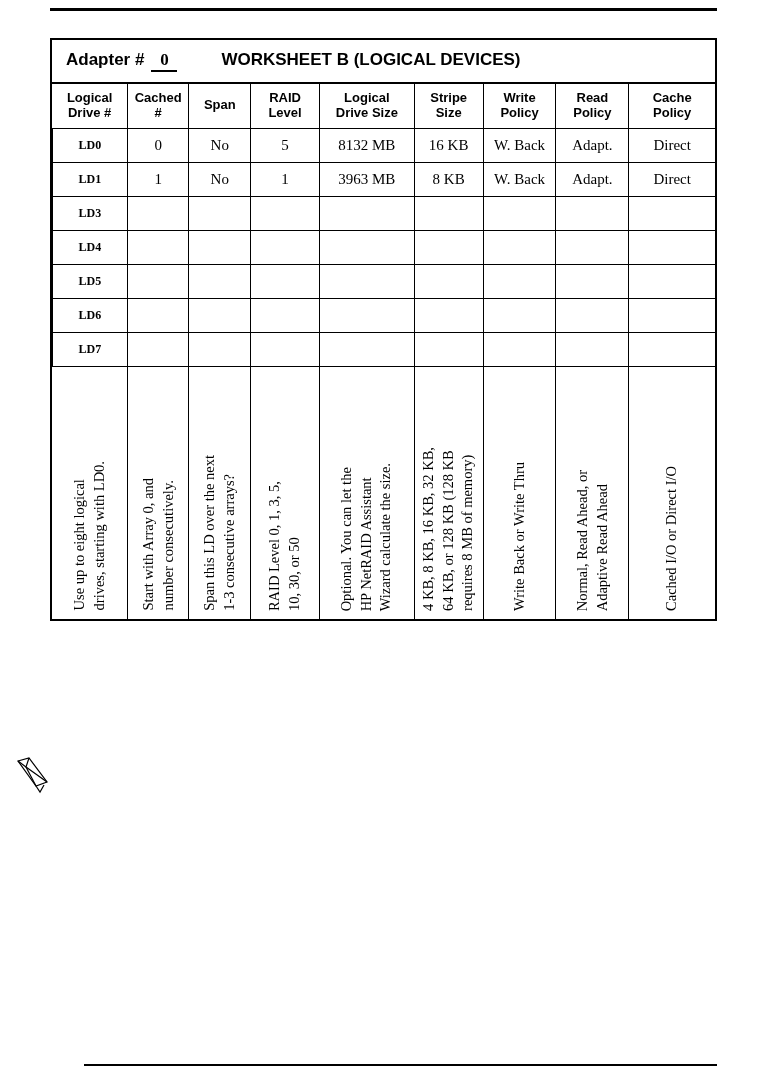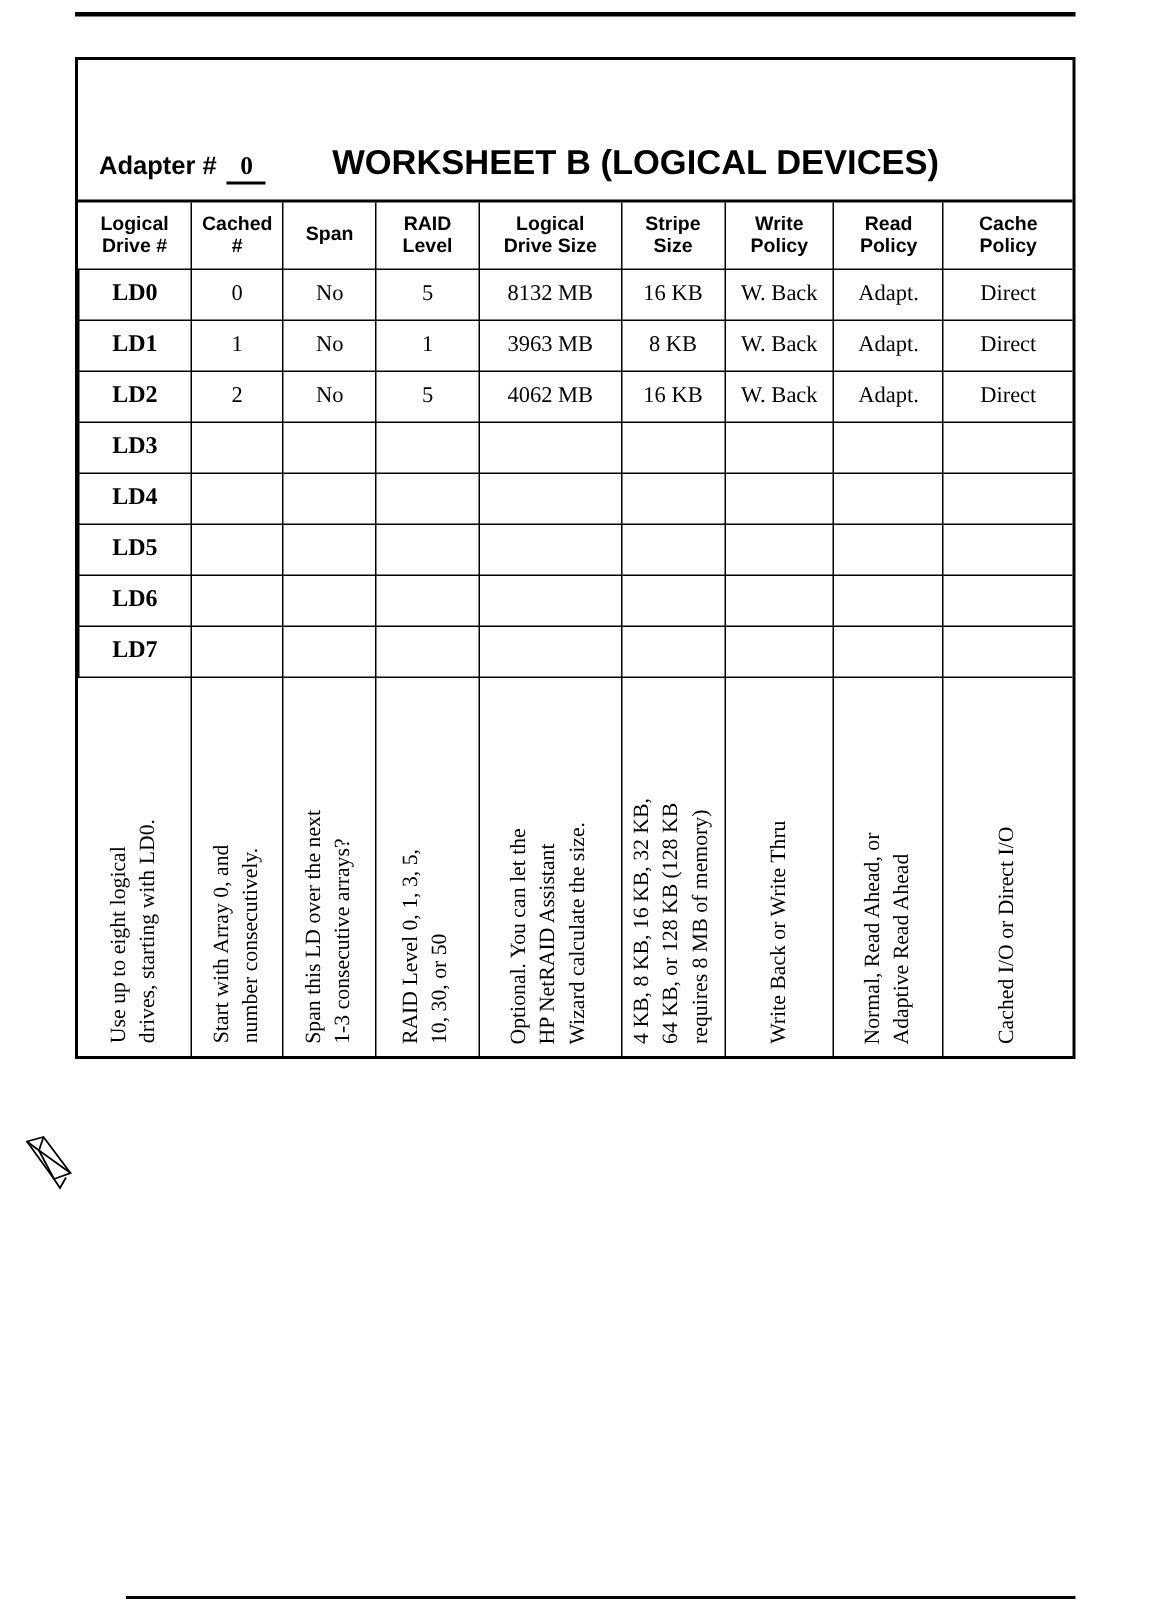--- a/index.html
+++ b/index.html
@@ -44,21 +44,20 @@
     box-sizing: border-box;
     background: #ffffff;
   }
 
   
   .title-row {
     display: flex;
     align-items: baseline;
     padding: 10px 0 10px 0;
     border-bottom: 2px solid #000000;
-    margin-top: 45px;
   }
   .adapter-label {
     font-family: "Liberation Sans", sans-serif;
     font-weight: bold;
     font-size: 17px;
     margin-left: 14px;
     white-space: nowrap;
   }
   .adapter-value {
     font-family: "Liberation Serif", serif;
@@ -67,21 +66,21 @@
     margin-left: 7px;
     padding: 0 4px 0 4px;
     border-bottom: 2px solid #000000;
     min-width: 18px;
     text-align: center;
     display: inline-block;
   }
   .worksheet-title {
     font-family: "Liberation Sans", sans-serif;
     font-weight: bold;
-    font-size: 23px;
+    font-size: 17px;
     margin-left: 44px;
     white-space: nowrap;
   }
 
   
   table.wb {
     border-collapse: collapse;
     width: 100%;
     table-layout: fixed;
   }
@@ -98,21 +97,21 @@
     padding: 7px 2px 7px 2px;
     border-top: none;
     text-align: center;
   }
   table.wb thead th:first-child { border-left: none; }
   table.wb thead th:last-child  { border-right: none; }
 
   td.ld-name {
     font-family: "Liberation Serif", serif;
     font-weight: bold;
-    font-size: 16px;
+    font-size: 12px;
     border-left: none;
     height: 31px;
   }
   td.cell {
     font-family: "Liberation Serif", serif;
     font-size: 15px;
     height: 31px;
   }
   td.cell.last { border-right: none; }
 
@@ -209,31 +208,20 @@
         <td class="cell">1</td>
         <td class="cell">No</td>
         <td class="cell">1</td>
         <td class="cell">3963 MB</td>
         <td class="cell">8 KB</td>
         <td class="cell">W. Back</td>
         <td class="cell">Adapt.</td>
         <td class="cell last">Direct</td>
       </tr>
       <tr>
-        <td class="ld-name">LD2</td>
-        <td class="cell">2</td>
-        <td class="cell">No</td>
-        <td class="cell">5</td>
-        <td class="cell">4062 MB</td>
-        <td class="cell">16 KB</td>
-        <td class="cell">W. Back</td>
-        <td class="cell">Adapt.</td>
-        <td class="cell last">Direct</td>
-      </tr>
-      <tr>
         <td class="ld-name">LD3</td>
         <td class="cell"></td>
         <td class="cell"></td>
         <td class="cell"></td>
         <td class="cell"></td>
         <td class="cell"></td>
         <td class="cell"></td>
         <td class="cell"></td>
         <td class="cell last"></td>
       </tr>

